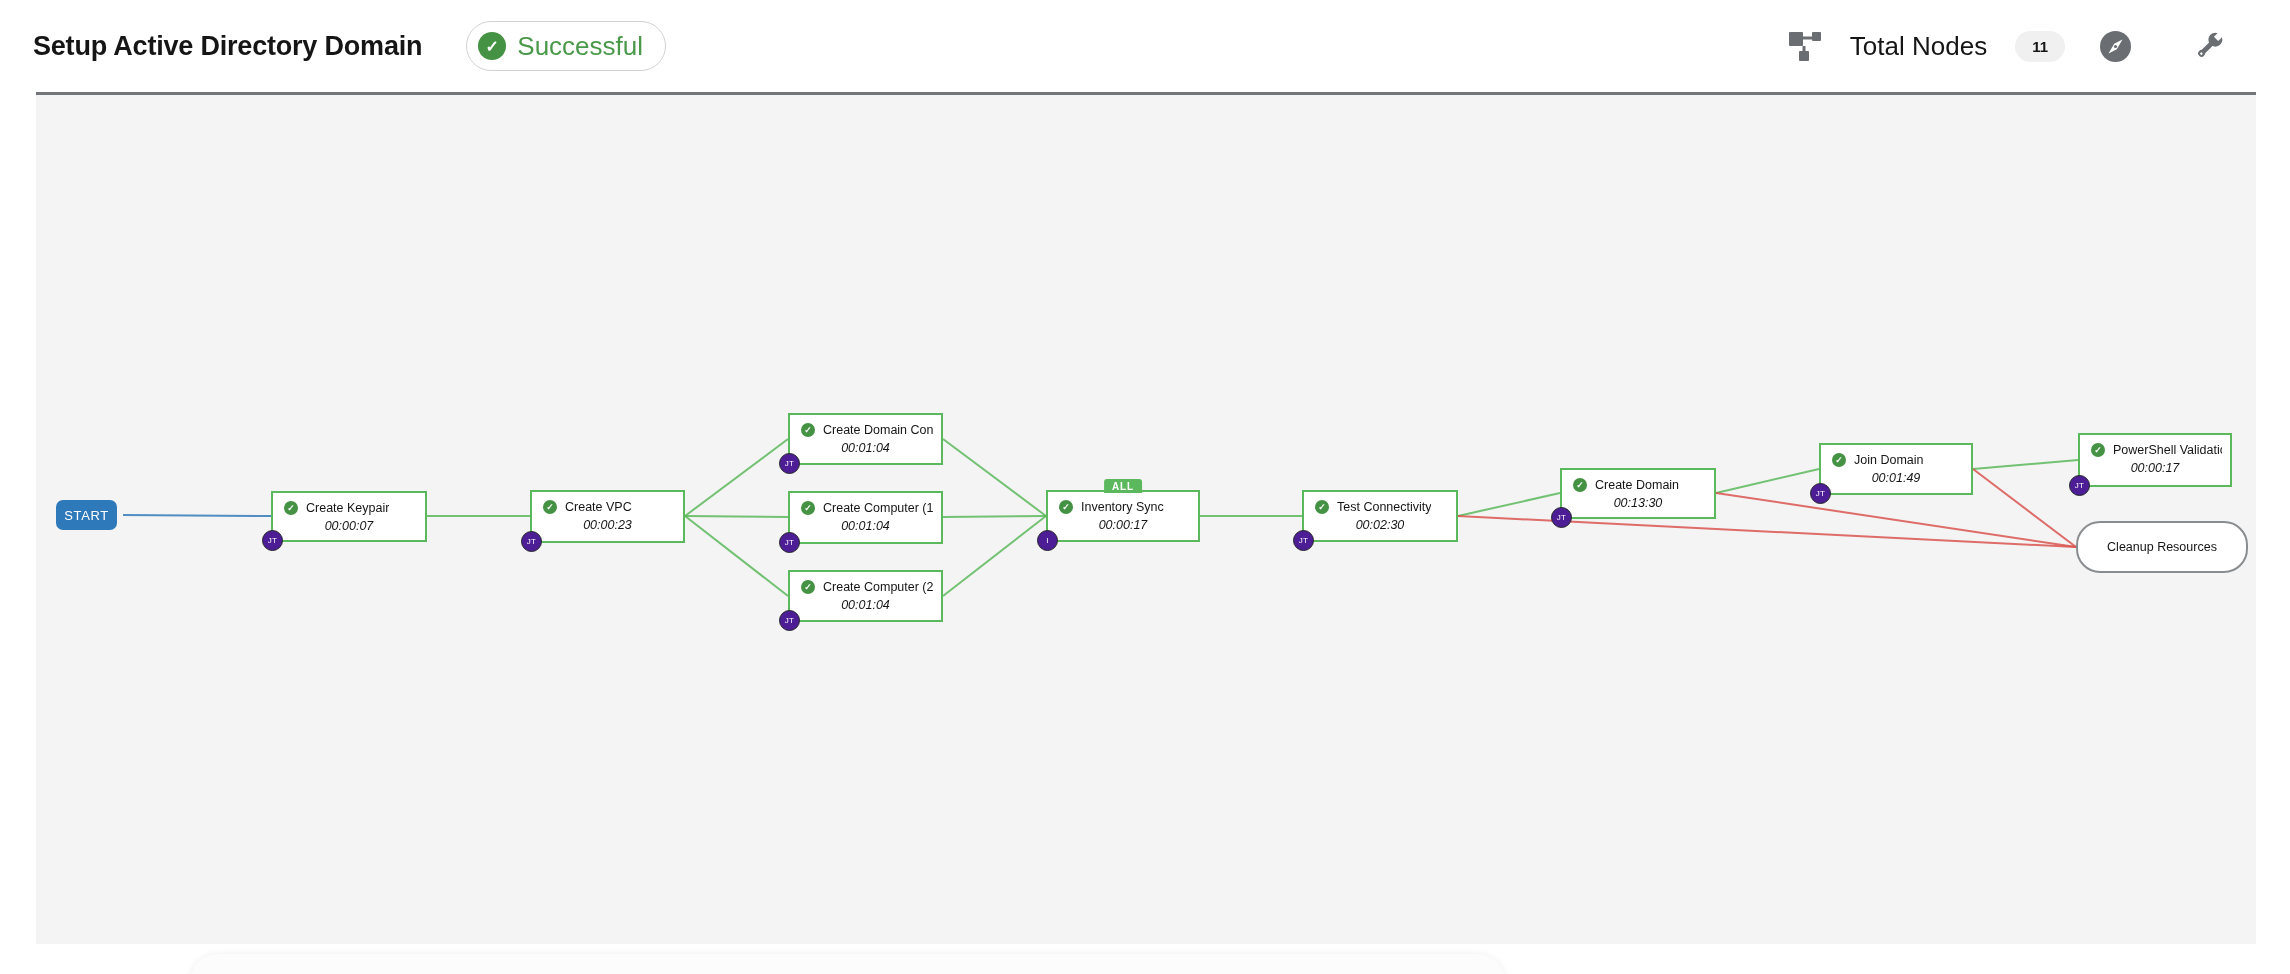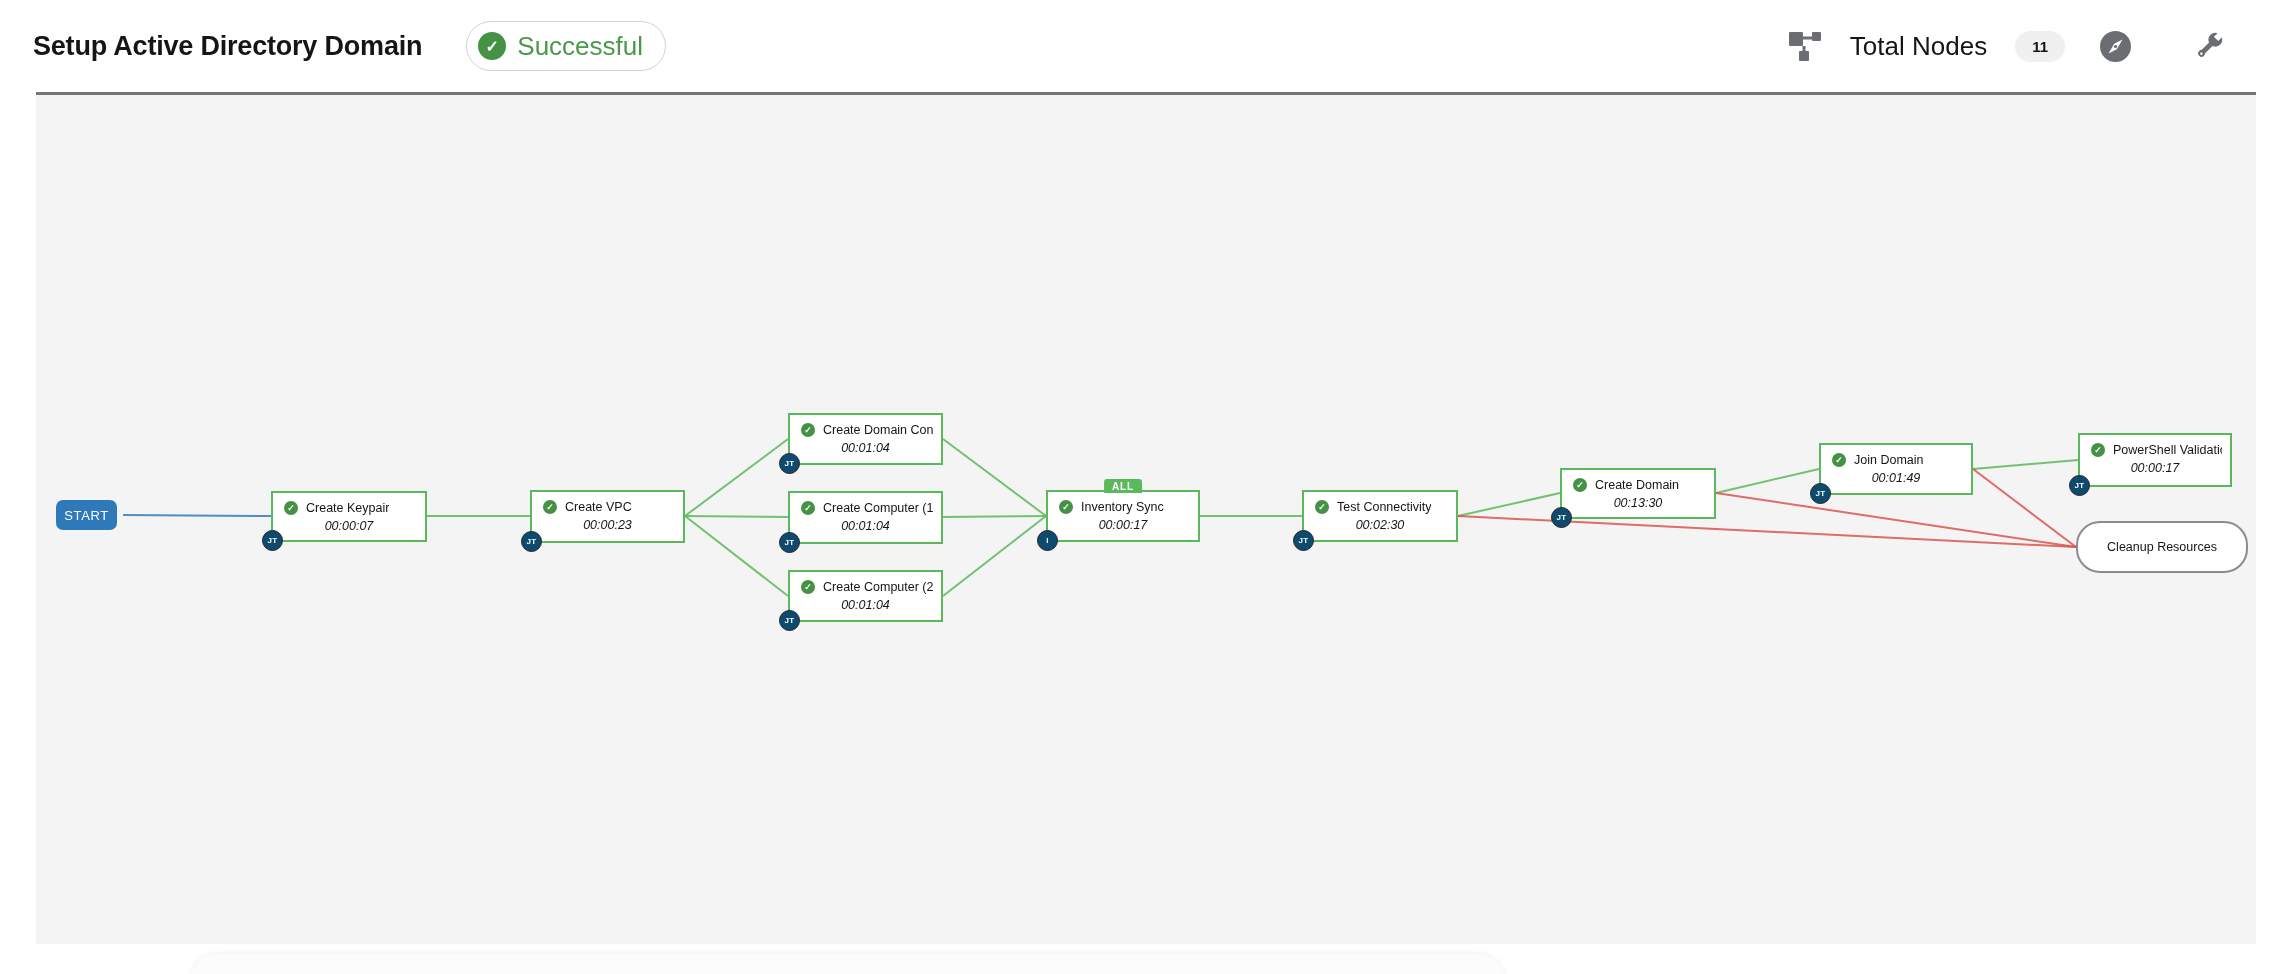--- a/index.html
+++ b/index.html
@@ -58,21 +58,21 @@
   .wf-row1 { display:flex; align-items:center; gap:8px; padding:8px 8px 0 11px; }
   .wf-check {
     width:14px; height:14px; border-radius:50%; background:#459245; color:#fff;
     font-size:9px; font-weight:700; display:flex; align-items:center; justify-content:center; flex:none;
   }
   .wf-label { font-size:12.5px; color:#151515; white-space:nowrap; overflow:hidden; }
   .wf-time { text-align:center; font-size:12.5px; color:#151515; margin-top:4px;font-style:italic; }
   .wf-plain-label { font-size:12.5px; color:#151515; }
   .wf-badge {
     position:absolute; left:-11px; bottom:-11px; width:21px; height:21px; border-radius:50%;
-    background:#0c4a6e; border:1px solid #23262a; color:#fff; font-size:8px; font-weight:700;
+    background:#4c1d95; border:1px solid #23262a; color:#fff; font-size:8px; font-weight:400;
     display:flex; align-items:center; justify-content:center; letter-spacing:0.3px;
   }
   .wf-all {
     position:absolute; top:-13px; left:50%; transform:translateX(-50%);
     background:#5cb85c; color:#fff; font-size:10px; font-weight:700;
     padding:2px 8px 1px; border-radius:3px 3px 0 0; letter-spacing:0.8px;
   }
 
   
   .bottom-panel-edge {

